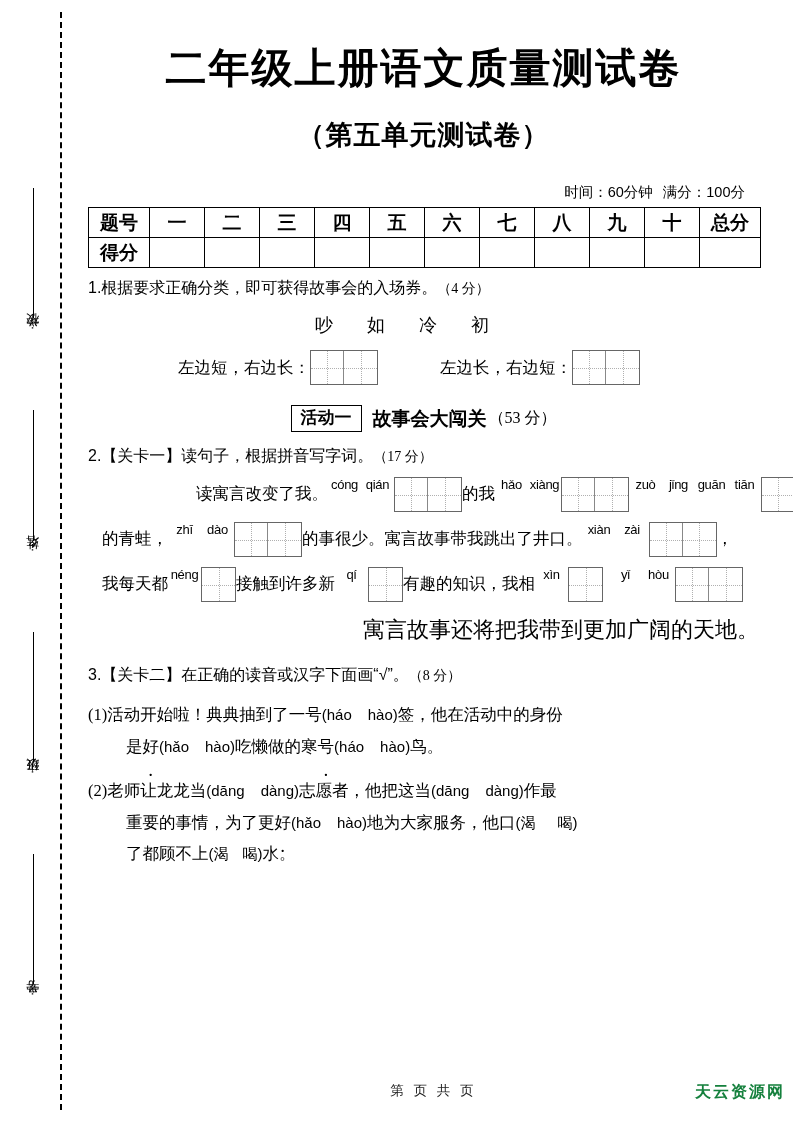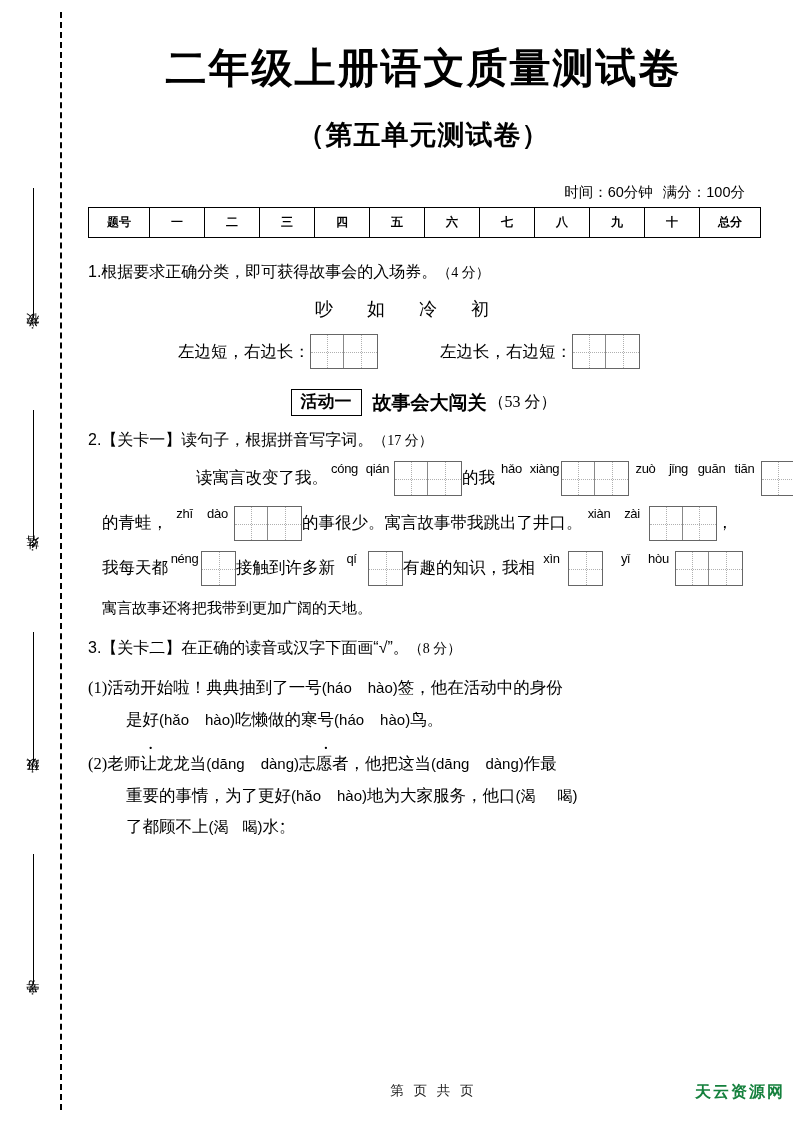--- a/index.html
+++ b/index.html
@@ -98,35 +98,35 @@
     margin-top: 5px;
     table-layout: fixed;
   }
   #score-table td {
     border: 1.4px solid #000;
     height: 27px;
     text-align: center;
     vertical-align: middle;
     font-family: "Liberation Serif", "DejaVu Serif", serif;
     font-weight: bold;
-    font-size: 12px;
+    font-size: 19px;
   }
   #score-table td.head-cell { width: 58px; }
   #score-table td.num-cell  { width: 52px; }
   #score-table td.total-cell{ width: 58px; }
   .q-head {
     font-family: "Liberation Sans", "DejaVu Sans", sans-serif;
     font-size: 16px;
     font-weight: 500;
     white-space: nowrap;
   }
   .pts { font-size: 14px; font-family: "Liberation Serif","DejaVu Serif",serif; }
 
   
-  #q1 { margin-top: 24px; }
+  #q1 { margin-top: 10px; }
   #q1-chars {
     margin-top: 14px;
     padding-left: 210px;
     font-size: 18px;
     letter-spacing: 0;
   }
   #q1-chars span { display: inline-block; width: 52px; text-align: center; }
   #q1-rows {
     margin-top: 13px;
     display: flex;
@@ -218,21 +218,22 @@
     width: 33px;
     text-align: center;
     letter-spacing: -0.3px;
   }
   .py-indent-1 { padding-left: 108px; }
   .py-indent-2 { padding-left: 14px; }
   .py-indent-3 { padding-left: 14px; }
   .q2-tail {
     margin-top: 13px;
     padding-left: 14px;
-    font-size: 15px;
+    font-size: 22px;
+    text-align: right;
   }
 
   
   #q3 { margin-top: 20px; }
   .q3-item {
     margin-top: 13px;
     font-size: 16.5px;
     line-height: 1.9;
   }
   .q3-sub { padding-left: 38px; }
@@ -323,20 +324,34 @@
         <td class="num-cell">三</td>
         <td class="num-cell">四</td>
         <td class="num-cell">五</td>
         <td class="num-cell">六</td>
         <td class="num-cell">七</td>
         <td class="num-cell">八</td>
         <td class="num-cell">九</td>
         <td class="num-cell">十</td>
         <td class="total-cell">总分</td>
       </tr>
+      <tr>
+        <td class="head-cell">得分</td>
+        <td></td>
+        <td></td>
+        <td></td>
+        <td></td>
+        <td></td>
+        <td></td>
+        <td></td>
+        <td></td>
+        <td></td>
+        <td></td>
+        <td></td>
+      </tr>
     </tbody>
   </table>
 
   <div id="q1">
     <div class="q-head"><span>1.</span><span>根据要求正确分类，即可获得故事会的入场券。</span><span class="pts">（4 分）</span></div>
 
     <div id="q1-chars">
       <span>吵</span><span>如</span><span>冷</span><span>初</span>
     </div>
 

